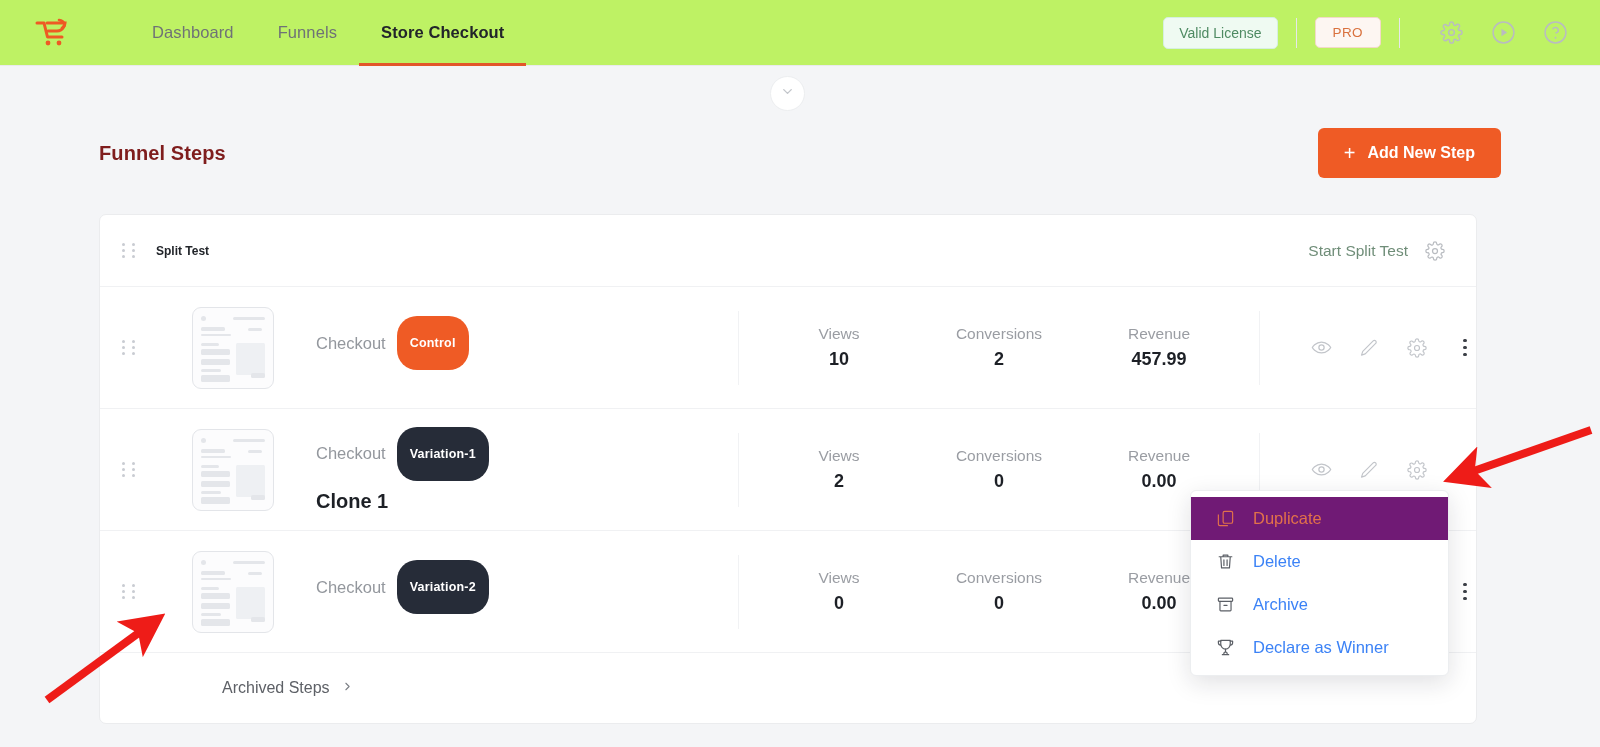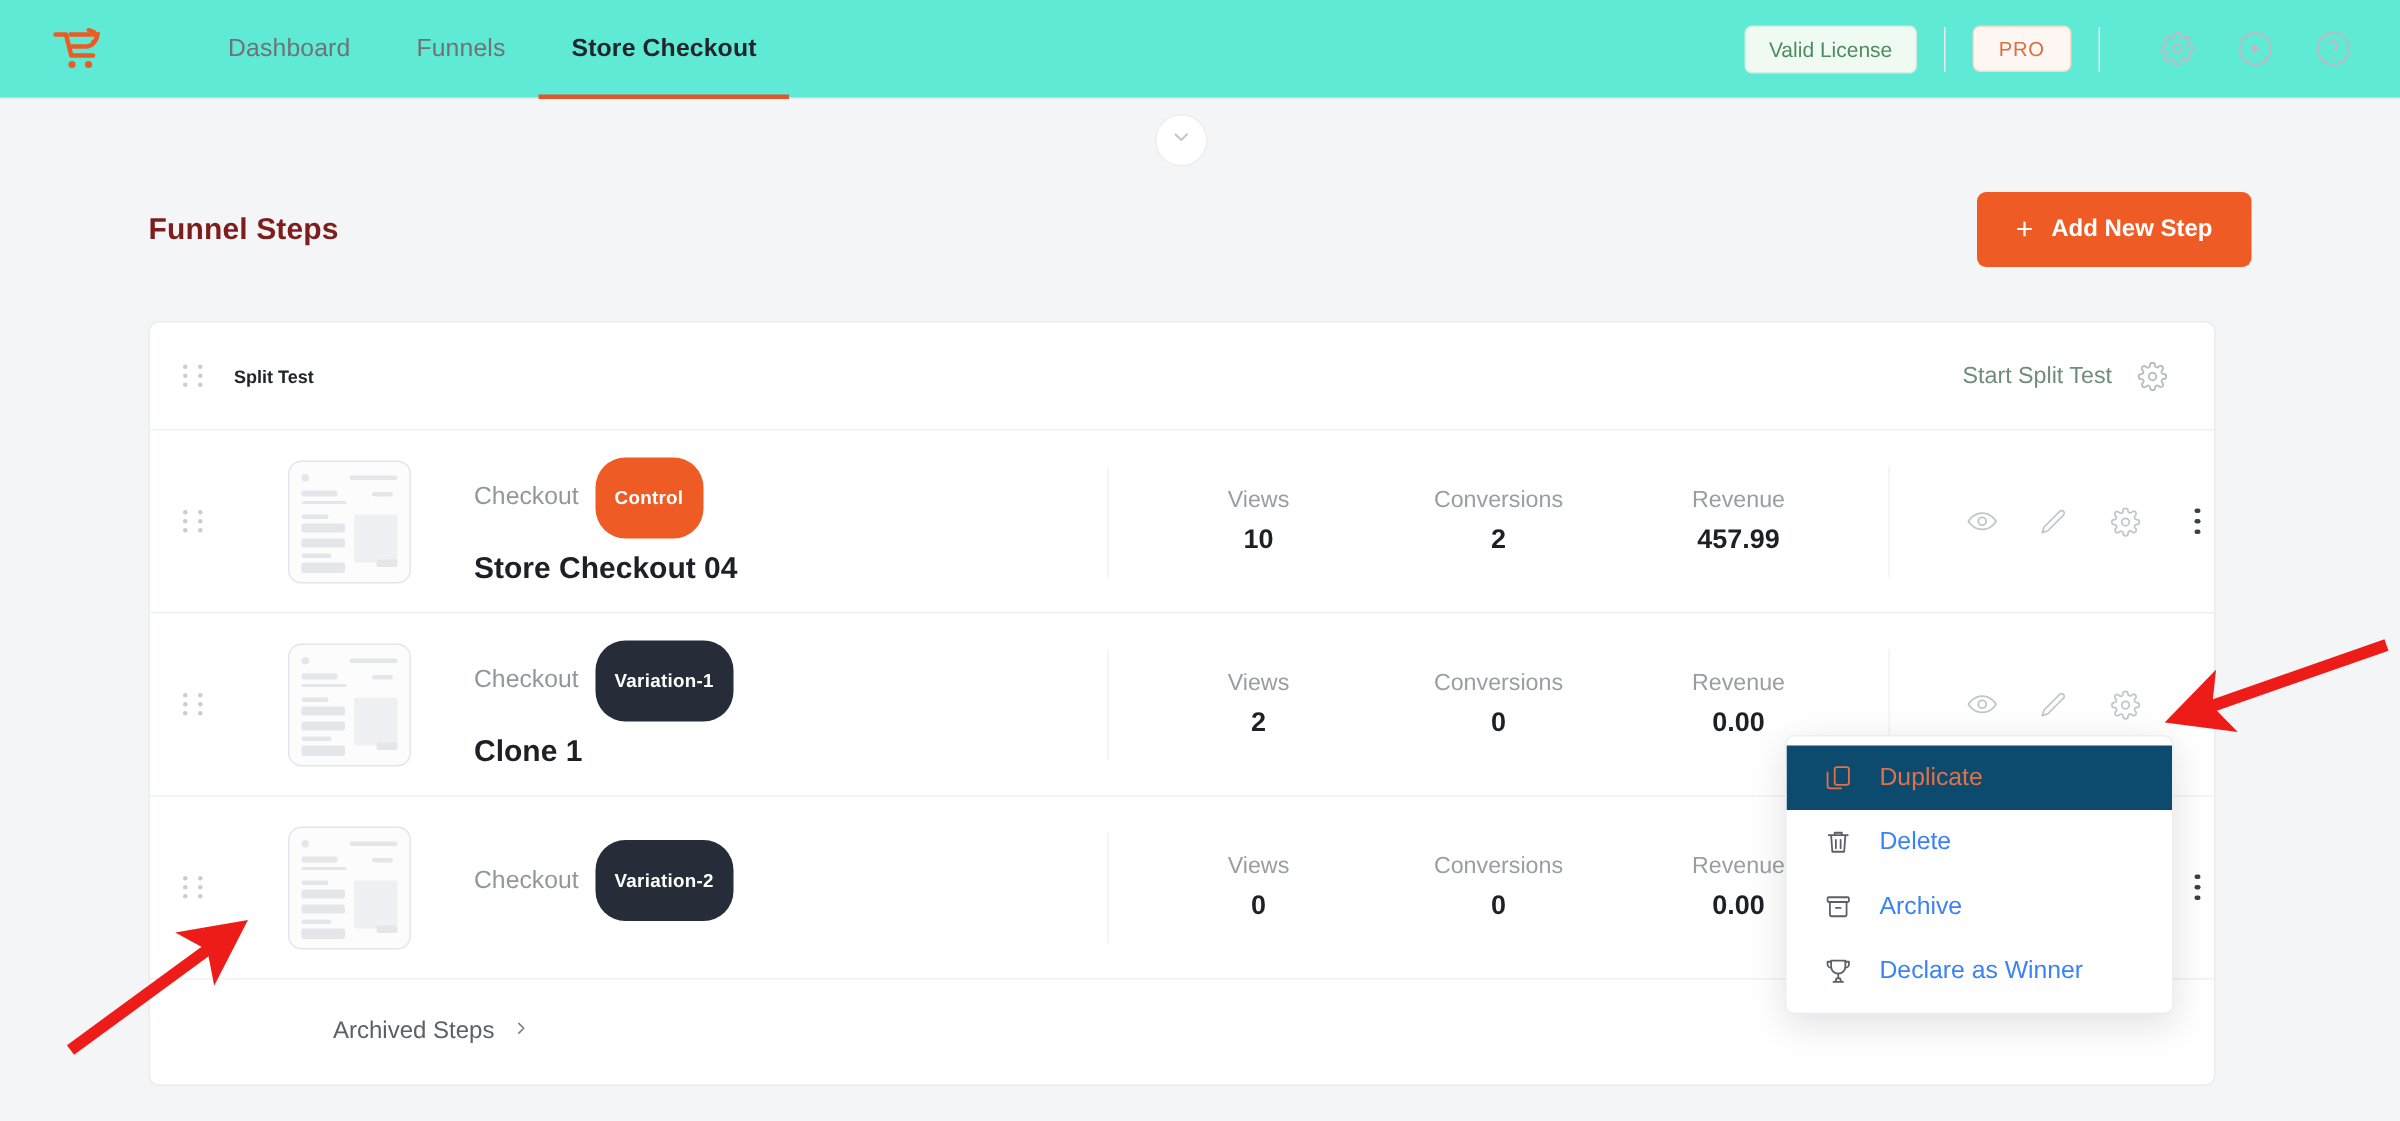--- a/index.html
+++ b/index.html
@@ -7,21 +7,21 @@
     width: 1600px; height: 747px;
     font-family: "Liberation Sans", sans-serif;
     background: #f4f5f7;
     overflow: hidden;
   }
   .app { position: relative; width: 1600px; height: 747px; }
 
   
   .topbar {
     position: absolute; top: 0; left: 0; width: 1600px; height: 66px;
-    background: #5eead4;
+    background: #bef264;
     border-bottom: 1px solid #e9eaec;
     display: flex; align-items: center;
   }
   .logo { margin-left: 34px; width: 36px; height: 36px; display:flex; align-items:center; justify-content:center; }
   .nav { display: flex; align-items: stretch; height: 66px; margin-left: 60px; }
   .nav-item {
     display: flex; align-items: center; height: 66px;
     padding: 0 22px; font-size: 16.5px; color: #6f7276;
     cursor: pointer; position: relative; letter-spacing: .1px;
   }
@@ -135,21 +135,21 @@
   .menu {
     position: absolute; left: 1190px; top: 490px; width: 259px;
     background: #fff; border: 1px solid #eceef0; border-radius: 6px;
     box-shadow: 0 7px 24px rgba(20,25,35,.13); z-index: 40; padding: 6px 0;
     overflow: hidden;
   }
   .menu-item {
     display: flex; align-items: center; gap: 18px;
     padding: 12px 24px; font-size: 16.5px; color: #3b82f6; cursor: pointer;
   }
-  .menu-item.hl { background: #0c4a6e; color: #e2714a; }
+  .menu-item.hl { background: #701a75; color: #e2714a; }
   .menu-item .mi-icon { width: 20px; display: flex; align-items: center; justify-content: center; }
 
   
   .arrows { position: absolute; inset: 0; pointer-events: none; z-index: 60; }
 </style>
 </head>
 <body>
 
 <div class="app">
 
@@ -269,21 +269,20 @@
             <div class="sk" style="left:0;bottom:0;width:29px;height:4px"></div>
             <div class="sk" style="right:0;top:27px;width:29px;height:32px;background:#eef0f3"></div>
             <div class="sk" style="right:0;bottom:2px;width:14px;height:5px"></div>
           </div>
         </div>
         <div class="step-info">
           <div class="step-top">
             <span class="step-type">Checkout</span>
             <span class="pill control">Control</span>
           </div>
-          <div class="step-name">Store Checkout 04</div>
         </div>
         <div class="col-div"></div>
         <div class="stats">
           <div class="stat">
             <div class="stat-label">Views</div>
             <div class="stat-value">10</div>
           </div>
           <div class="stat">
             <div class="stat-label">Conversions</div>
             <div class="stat-value">2</div>

